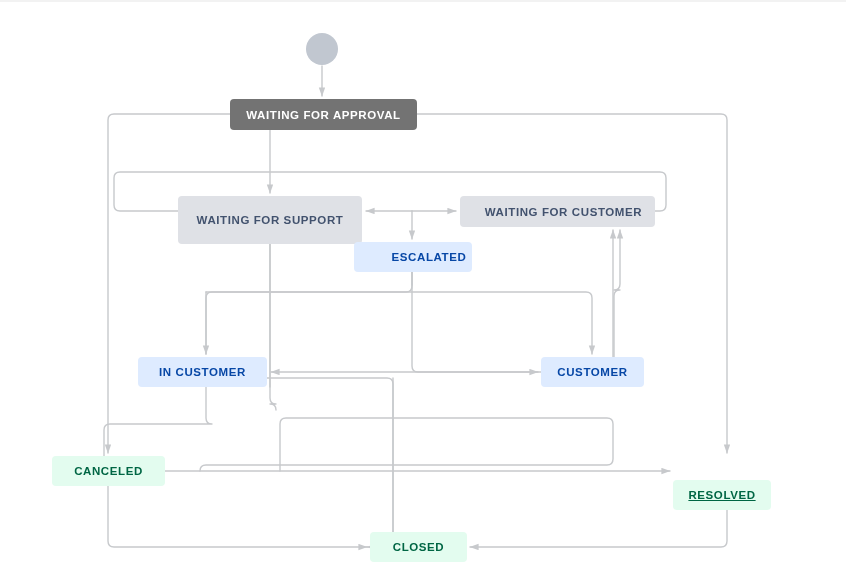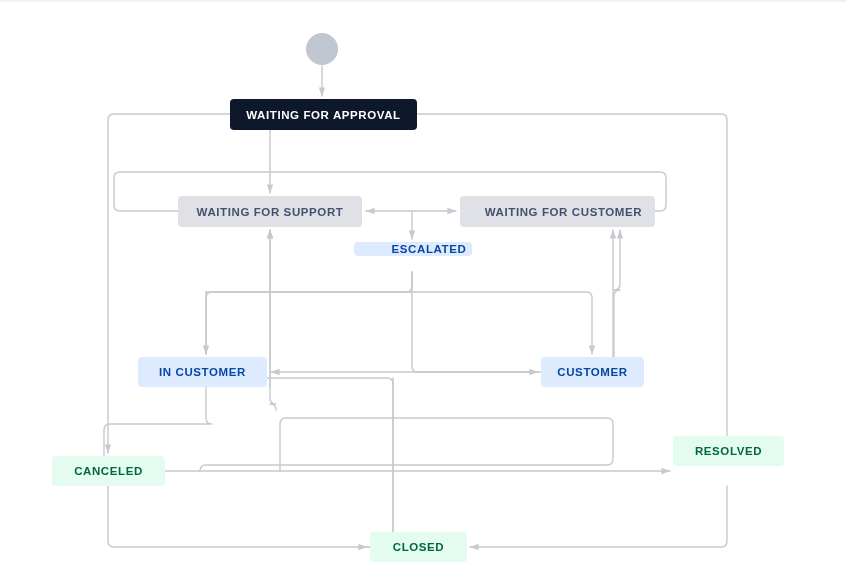--- a/index.html
+++ b/index.html
@@ -28,21 +28,21 @@
     border-radius:4px;
     display:flex;align-items:center;justify-content:center;
     letter-spacing:0.6px;
     white-space:nowrap;
     user-select:none;
   }
   .node.start-node{
     border-radius:50%;
     background:#c1c7d0;
   }
-  .n-initial{ background:#0f172a;color:#ffffff;font-weight:bold;font-size:11.5px; }
+  .n-initial{ background:#737373;color:#ffffff;font-weight:bold;font-size:11.5px; }
   .n-neutral{ background:#dfe1e6;color:#42526e;font-weight:bold;font-size:11.5px; }
   .n-inprog { background:#deebff;color:#0747a6;font-weight:bold;font-size:11.5px; }
   .n-done   { background:#e3fcef;color:#006644;font-weight:bold;font-size:11.5px; }
 </style>
 </head>
 <body>
 
 <div id="topline"></div>
 
 <div id="canvas">
@@ -94,29 +94,29 @@
 
       <path d="M727,486 L727,541 Q727,547 721,547 L470,547" marker-end="url(#ah)"></path>
 
     </g>
   </svg>
 
   <div class="node start-node" style="left:306px;top:33px;width:32px;height:32px;"></div>
 
   <div class="node n-initial" style="left:230px;top:99px;width:187px;height:31px;">WAITING FOR APPROVAL</div>
 
-  <div class="node n-neutral" style="left:178px;top:196px;width:184px;height:31px;">WAITING FOR SUPPORT</div>
+  <div class="node n-neutral" style="left:178px;top:196px;width:184px;height:48px;">WAITING FOR SUPPORT</div>
 
   <div class="node n-neutral" style="left:460px;top:196px;width:195px;height:31px;padding-left:12px;">WAITING FOR CUSTOMER</div>
 
-  <div class="node n-inprog" style="left:354px;top:242px;width:118px;height:14px;padding-left:32px;">ESCALATED</div>
+  <div class="node n-inprog" style="left:354px;top:242px;width:118px;height:30px;padding-left:32px;">ESCALATED</div>
 
   <div class="node n-inprog" style="left:138px;top:357px;width:129px;height:30px;">IN CUSTOMER</div>
 
   <div class="node n-inprog" style="left:541px;top:357px;width:103px;height:30px;">CUSTOMER</div>
 
   <div class="node n-done" style="left:52px;top:456px;width:113px;height:30px;text-align:right;">CANCELED</div>
 
-  <div class="node n-done" style="left:673px;top:436px;width:111px;height:30px;">RESOLVED</div>
+  <div class="node n-done" style="left:673px;top:480px;width:98px;height:30px;text-decoration:underline;">RESOLVED</div>
 
   <div class="node n-done" style="left:370px;top:532px;width:97px;height:30px;">CLOSED</div>
 
 </div>
 
 </body></html>

